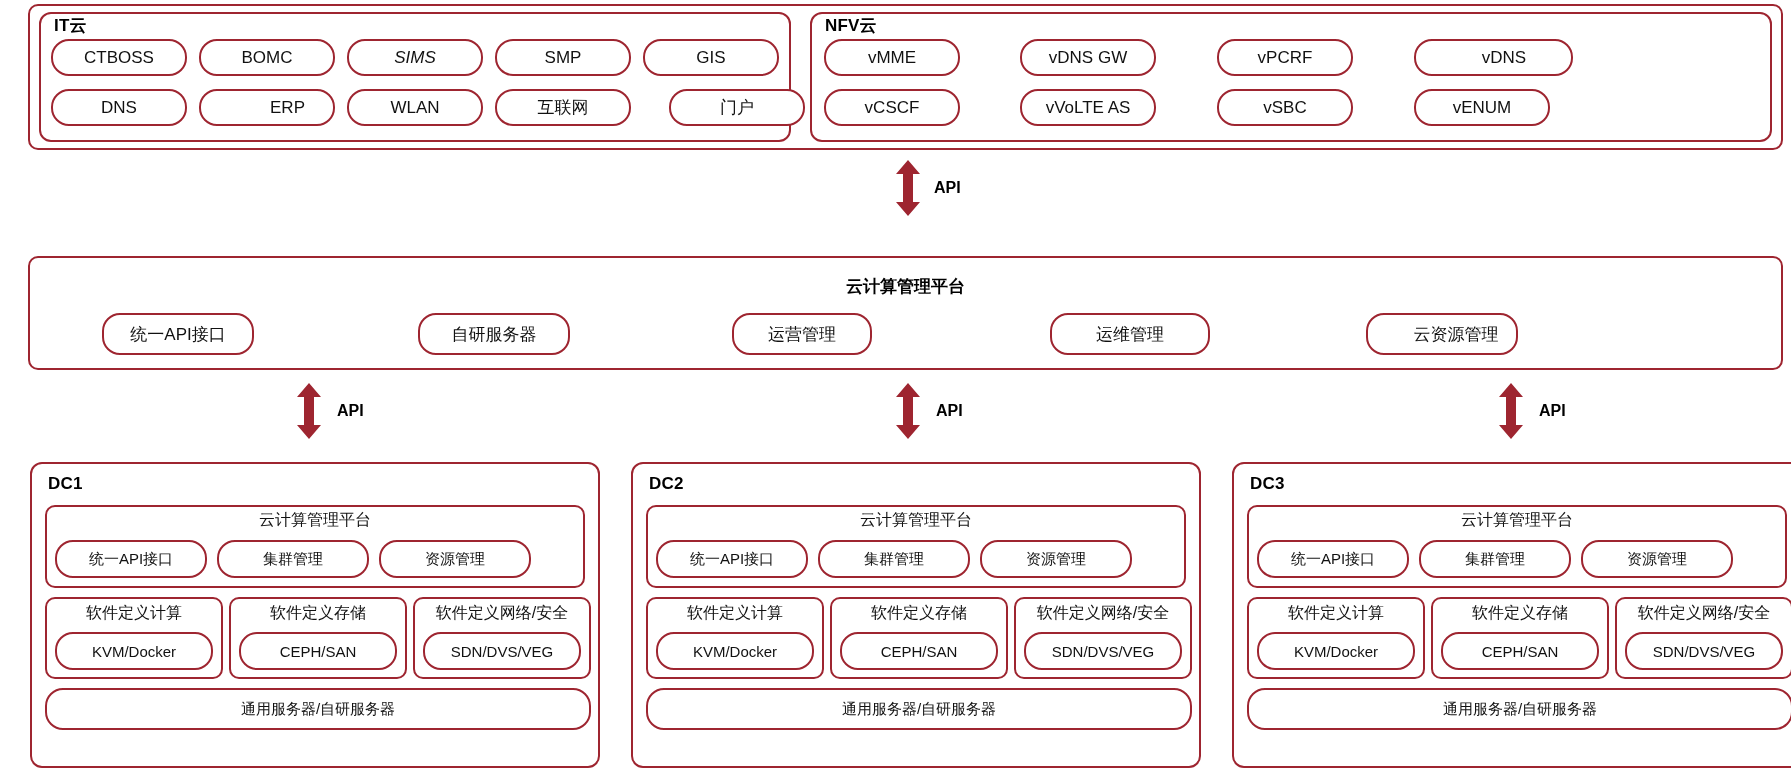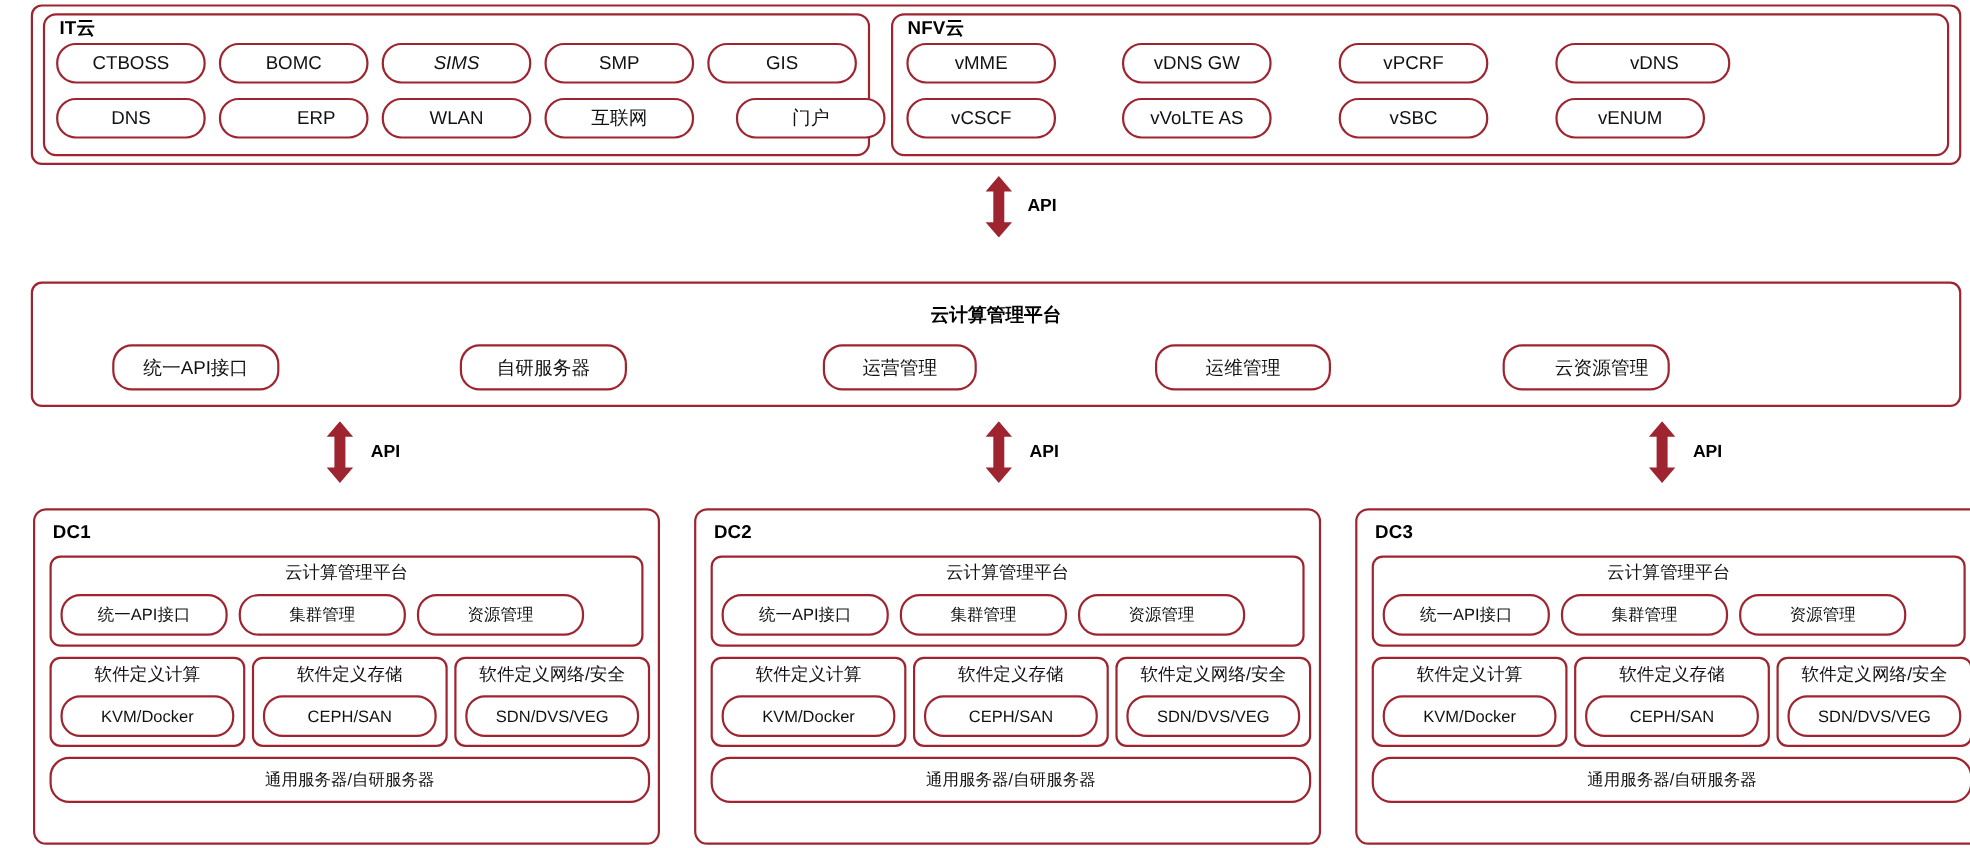--- a/index.html
+++ b/index.html
@@ -149,21 +149,21 @@
   <svg class="arrow" style="left:895px; top:160px;" width="26" height="56" viewBox="0 0 26 56">
     <polygon points="13,0 25,14 18,14 18,42 25,42 13,56 1,42 8,42 8,14 1,14" fill="#9e2530"></polygon>
   </svg>
   <div class="arrow-label" style="left:934px; top:179px;">API</div>
 
   <div class="outer-band" style="left:28px; top:256px; width:1755px; height:114px;"></div>
   <div class="section-title" style="left:28px; top:275px; width:1755px;">云计算管理平台</div>
 
   <div class="leaf" style="left:102px; top:313px; width:152px; height:42px;">统一API接口</div>
   <div class="leaf" style="left:418px; top:313px; width:152px; height:42px;">自研服务器</div>
-  <div class="leaf" style="left:748px; top:313px; width:140px; height:42px;">运营管理</div>
+  <div class="leaf" style="left:732px; top:313px; width:140px; height:42px;">运营管理</div>
   <div class="leaf" style="left:1050px; top:313px; width:160px; height:42px;">运维管理</div>
   <div class="leaf" style="left:1366px; top:313px; width:152px; height:42px;padding-left:28px;">云资源管理</div>
 
   <svg class="arrow" style="left:296px; top:383px;" width="26" height="56" viewBox="0 0 26 56">
     <polygon points="13,0 25,14 18,14 18,42 25,42 13,56 1,42 8,42 8,14 1,14" fill="#9e2530"></polygon>
   </svg>
   <div class="arrow-label" style="left:337px; top:402px;">API</div>
 
   <svg class="arrow" style="left:895px; top:383px;" width="26" height="56" viewBox="0 0 26 56">
     <polygon points="13,0 25,14 18,14 18,42 25,42 13,56 1,42 8,42 8,14 1,14" fill="#9e2530"></polygon>

